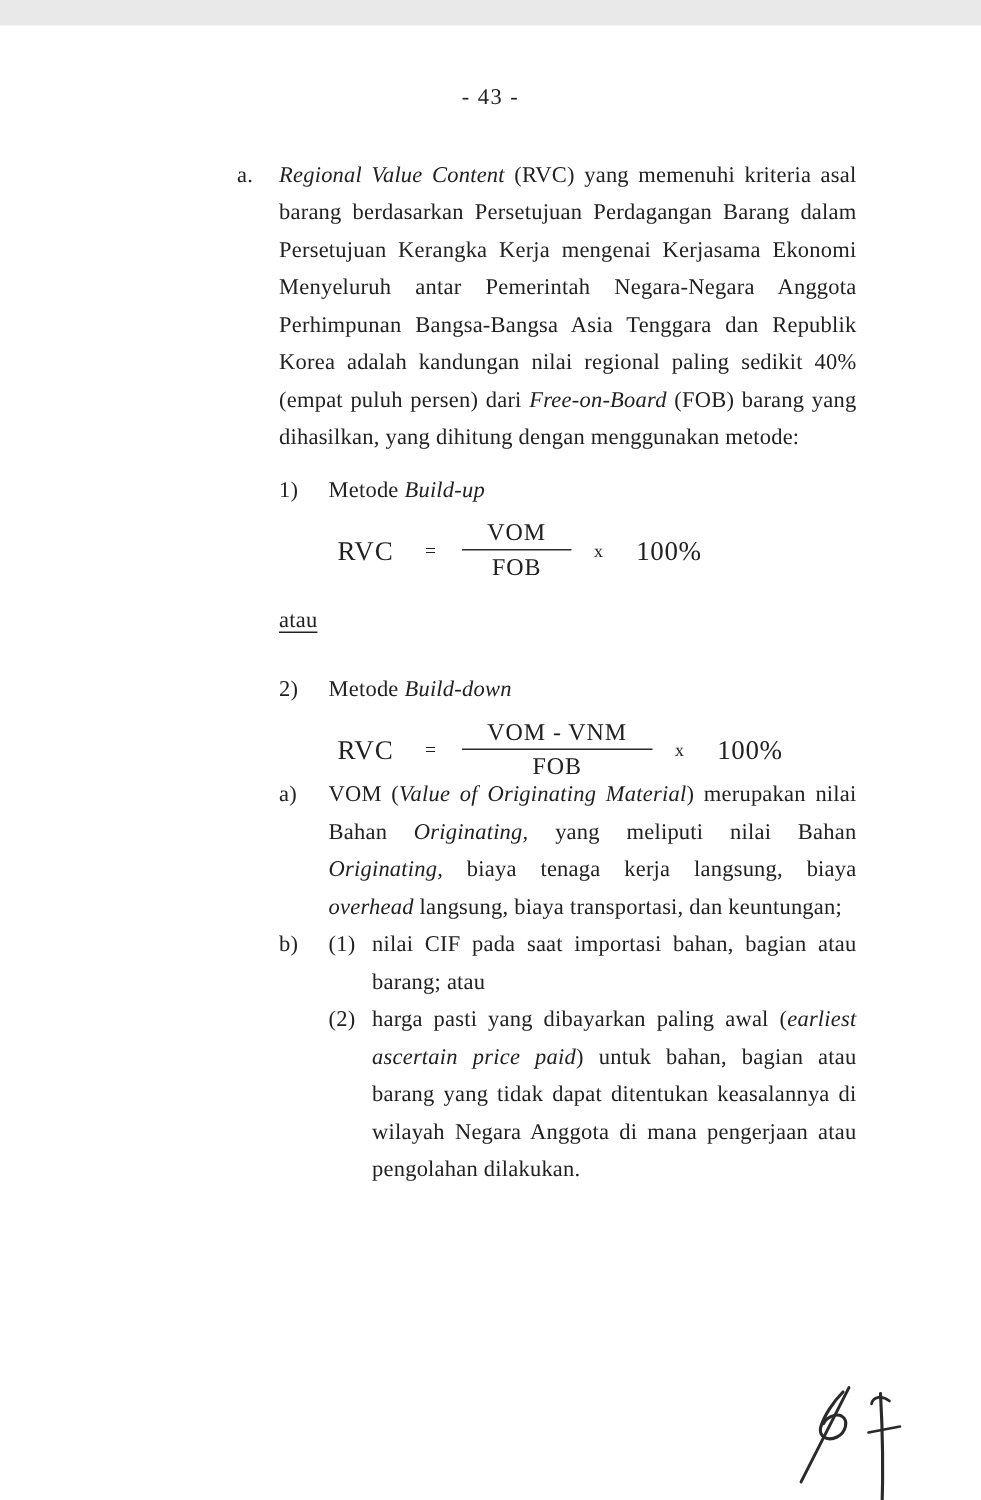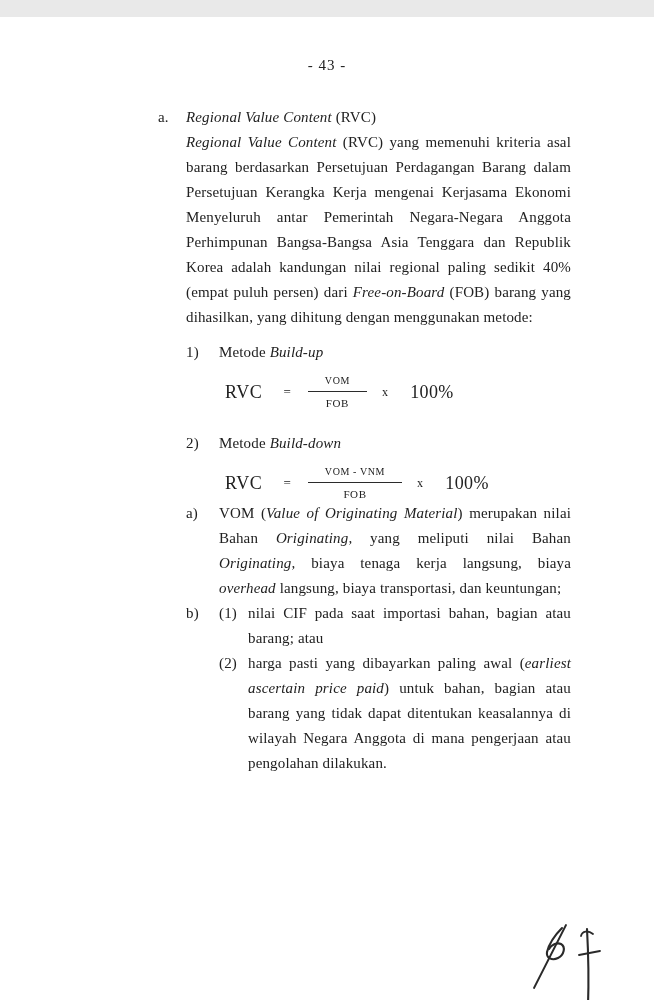--- a/index.html
+++ b/index.html
@@ -52,28 +52,28 @@
   .f-lhs { font-size: 18px; letter-spacing: 0.6px; }
   .f-eq  { font-size: 13px; margin-left: 21px; }
   .frac {
     display: inline-flex;
     flex-direction: column;
     align-items: center;
     margin-left: 17px;
     text-align: center;
   }
   .frac .num {
-    font-size: 10px;
+    font-size: 16px;
     letter-spacing: 0.6px;
     padding: 0 17px 4px 17px;
     border-bottom: 1.4px solid #2b2b2b;
     line-height: 13px;
   }
   .frac .den {
-    font-size: 11px;
+    font-size: 16px;
     letter-spacing: 0.6px;
     padding-top: 5px;
     line-height: 13px;
   }
   .f-op  { font-size: 12px; margin-left: 15px; }
   .f-val { font-size: 18px; margin-left: 22px; letter-spacing: 0.4px; }
   .connector {
     margin-top: 17px;
     text-decoration: underline;
     text-underline-offset: 3px;
@@ -100,39 +100,39 @@
 
 <div class="page">
 
   <div class="page-number">- 43 -</div>
 
   <div class="content">
 
     <div class="hang">
       <div class="marker marker-a">a.</div>
       <div class="body-col">
-        <div><span class="it">Regional Value Content</span><span> (RVC)</span></div>
         <p class="para just"><span class="it">Regional Value Content</span><span> (RVC) yang memenuhi kriteria asal barang berdasarkan Persetujuan Perdagangan Barang dalam Persetujuan Kerangka Kerja mengenai Kerjasama Ekonomi Menyeluruh antar Pemerintah Negara-Negara Anggota Perhimpunan Bangsa-Bangsa Asia Tenggara dan Republik Korea adalah kandungan nilai regional paling sedikit 40% (empat puluh persen) dari </span><span class="it">Free-on-Board</span><span> (FOB) barang yang dihasilkan, yang dihitung dengan menggunakan metode:</span></p>
 
         <div class="hang method">
           <div class="marker marker-m">1)</div>
           <div class="body-col"><span>Metode </span><span class="it">Build-up</span></div>
         </div>
 
         <div class="formula">
           <span class="f-lhs">RVC</span>
           <span class="f-eq">=</span>
           <span class="frac">
             <span class="num">VOM</span>
             <span class="den">FOB</span>
           </span>
           <span class="f-op">x</span>
           <span class="f-val">100%</span>
         </div>
 
+        <div class="connector">atau</div>
 
         <div class="hang method method-2">
           <div class="marker marker-m">2)</div>
           <div class="body-col"><span>Metode </span><span class="it">Build-down</span></div>
         </div>
 
         <div class="formula">
           <span class="f-lhs">RVC</span>
           <span class="f-eq">=</span>
           <span class="frac">

